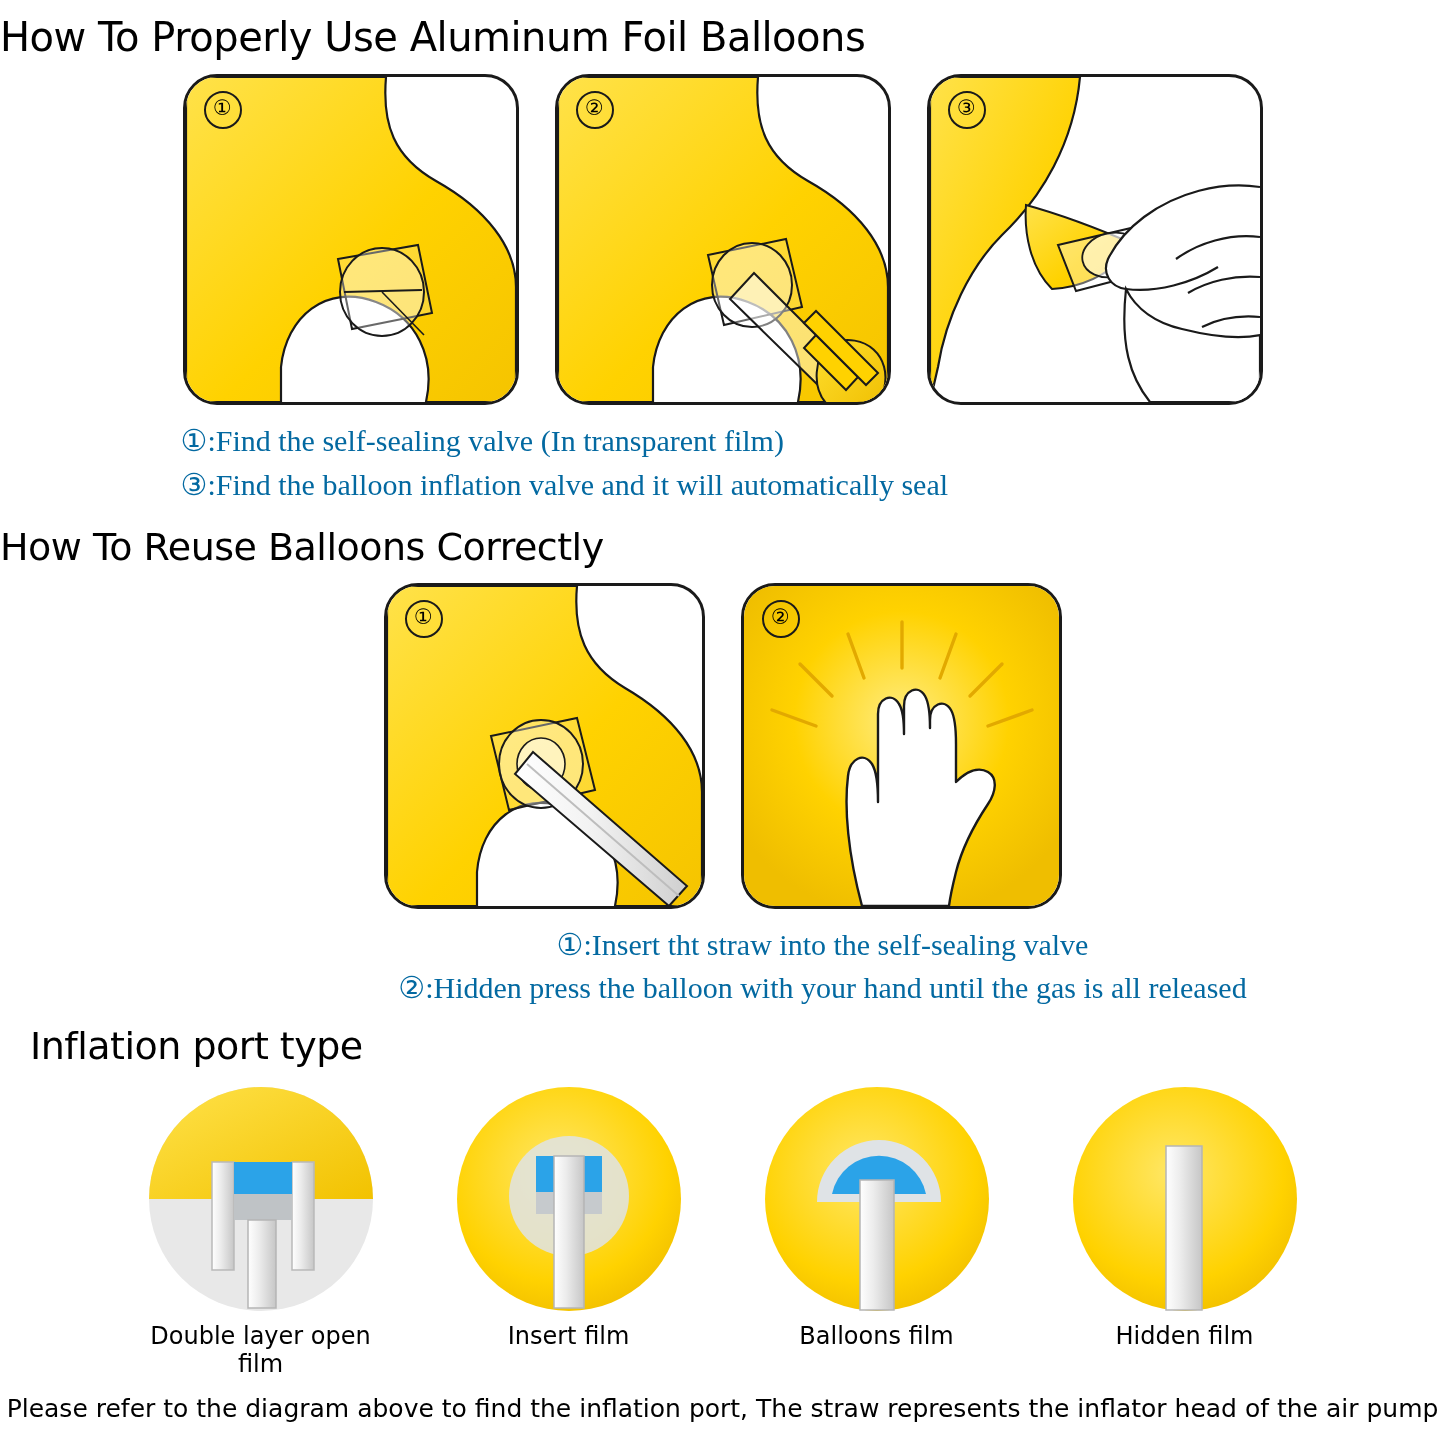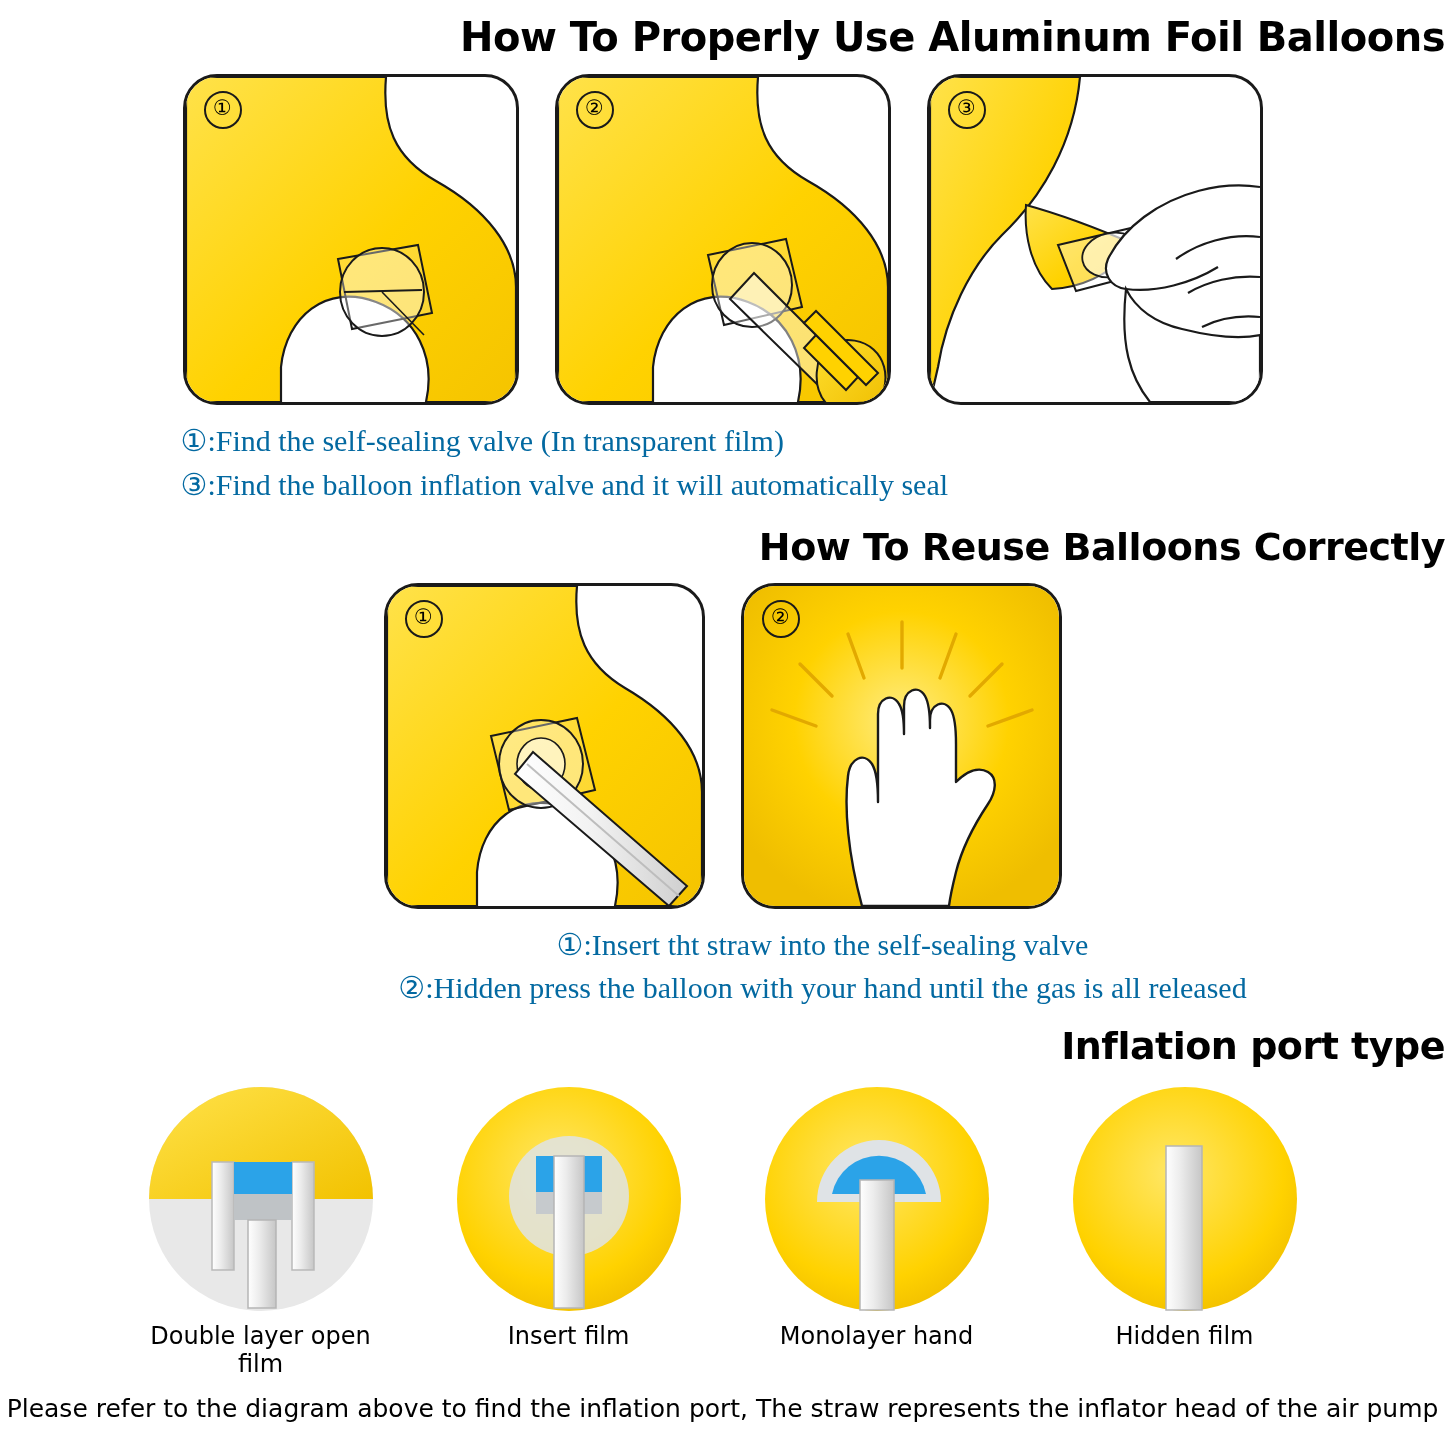--- a/index.html
+++ b/index.html
@@ -14,23 +14,23 @@
     color: #000000;
     overflow: hidden;
     position: relative;
   }
   .page {
     width: 1445px;
     height: 1445px;
     position: relative;
   }
   .section-title {
-    text-align: right;
-    font-family: "DejaVu Sans", sans-serif;
-    font-weight: bold;
+    text-align: left;
+    font-family: "DejaVu Sans", sans-serif;
+    font-weight: normal;
     letter-spacing: -0.5px;
   }
   #title-1 {
     font-size: 40px;
     margin-top: 14px;
   }
   #title-2 {
     font-size: 38px;
     margin-top: 18px;
   }
@@ -350,21 +350,21 @@
               <stop offset="40%" stop-color="#ececec"></stop>
               <stop offset="100%" stop-color="#c6c6c6"></stop>
             </linearGradient>
           </defs>
           <circle cx="115" cy="115" r="112" fill="url(#py3)"></circle>
           <path d="M55 118 A62 62 0 0 1 179 118 Z" fill="#DFE3E6"></path>
           <path d="M70 110 A48 48 0 0 1 164 110 Z" fill="#2BA3E8"></path>
           <rect x="98" y="96" width="34" height="130" fill="url(#pm3)" stroke="#b5b5b5" stroke-width="1.5"></rect>
         </svg>
       </div>
-      <div class="port-label">Monolayer hand</div>
+      <div class="port-label">Balloons film</div>
     </div>
 
     <div class="port-item">
       <div class="port-circle">
         <svg width="230" height="230" viewBox="0 0 230 230">
           <defs>
             <radialGradient id="py4" cx="45%" cy="38%" r="70%">
               <stop offset="0%" stop-color="#FFE768"></stop>
               <stop offset="70%" stop-color="#FFD200"></stop>
               <stop offset="100%" stop-color="#EEBB00"></stop>

